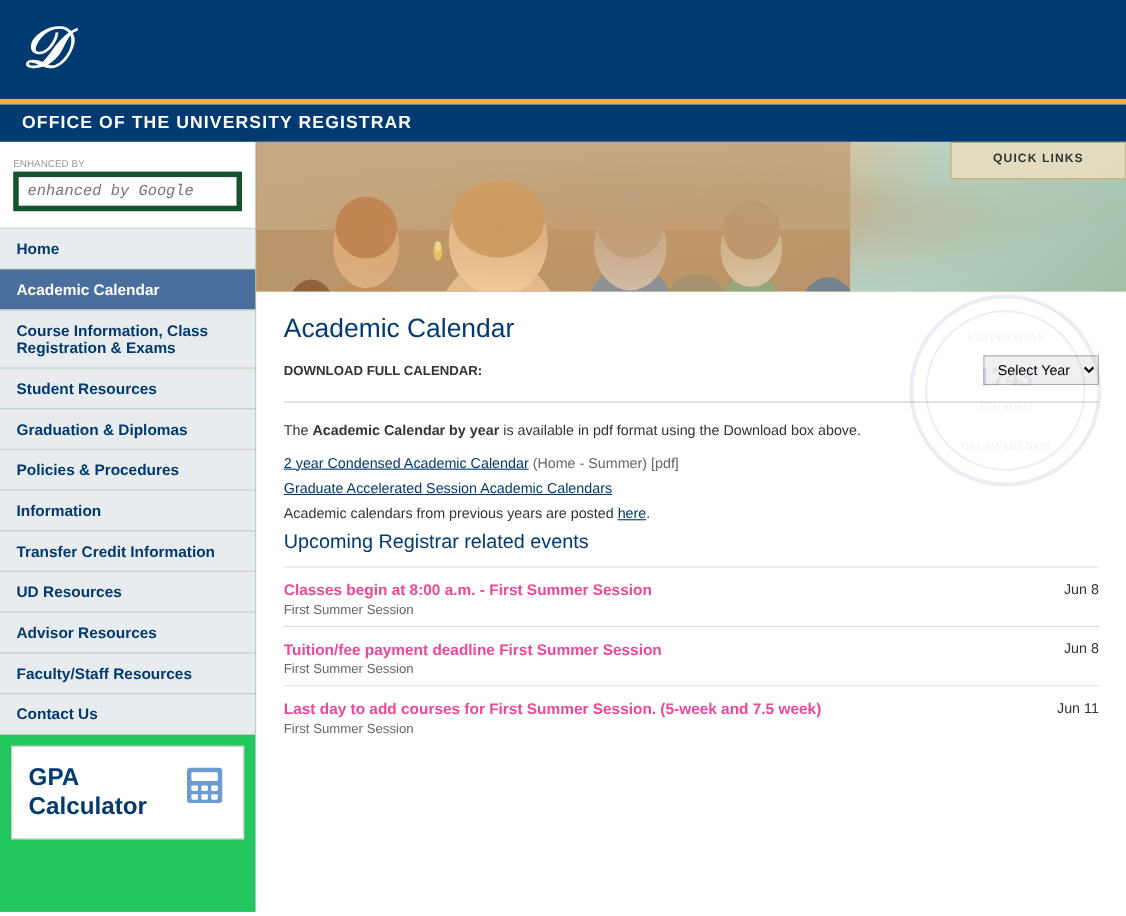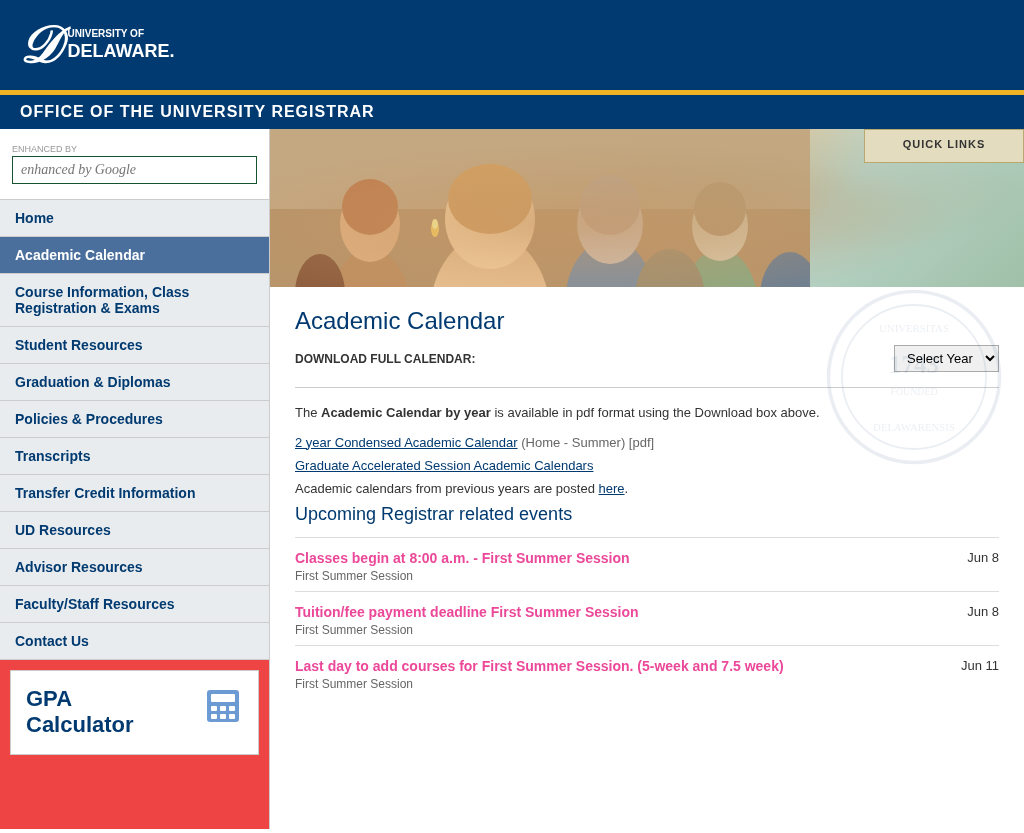--- a/index.html
+++ b/index.html
@@ -56,38 +56,38 @@
     }
 
     
     .main-layout {
       display: flex;
       min-height: 700px;
     }
 
     
     .sidebar {
-      width: 270px;
-      background: #ef4444;
+      width: 233px;
+      background: #22c55e;
       flex-shrink: 0;
       border-right: 1px solid #ccc;
     }
 
     .search-box {
       padding: 15px 12px;
       background: #fff;
       border-bottom: 1px solid #ccc;
     }
     .search-box input {
       width: 100%;
-      border: 1px solid #14532d;
+      border: 5px solid #14532d;
       padding: 5px 8px;
       font-size: 12px;
       color: #999;
-      font-family: Liberation Serif, serif;
+      font-family: Liberation Mono, monospace;
     }
     .search-label {
       font-size: 9px;
       color: #999;
       display: block;
       margin-bottom: 2px;
     }
 
     .nav-menu {
       list-style: none;
@@ -131,21 +131,21 @@
     
     .content {
       flex: 1;
       position: relative;
       background: #fff;
     }
 
     
     .hero-area {
       position: relative;
-      height: 158px;
+      height: 136px;
       overflow: hidden;
       background: #c0b090;
     }
     .hero-img-placeholder {
       width: 100%;
       height: 100%;
       background: linear-gradient(135deg, #8b7355 0%, #c4956a 30%, #e8c090 50%, #b8d4c8 70%, #a0c0a8 100%);
       display: flex;
       align-items: center;
       justify-content: center;
@@ -299,24 +299,20 @@
       color: #666;
       margin-top: 3px;
     }
   </style>
 </head>
 <body>
 
 <div class="top-header">
   <div class="ud-logo">
     <div class="logo-d">𝒟</div>
-    <div class="logo-text">
-      <div class="univ">UNIVERSITY OF</div>
-      <div class="delaware">DELAWARE.</div>
-    </div>
   </div>
 </div>
 
 <div class="gold-bar"></div>
 
 <div class="office-header">
   <h1>OFFICE OF THE UNIVERSITY REGISTRAR</h1>
 </div>
 
 <div class="main-layout">
@@ -341,21 +337,21 @@
       <li>
         <a href="#">Student Resources</a>
       </li>
       <li>
         <a href="#">Graduation &amp; Diplomas</a>
       </li>
       <li>
         <a href="#">Policies &amp; Procedures</a>
       </li>
       <li>
-        <a href="#">Transcripts</a>
+        <a href="#">Information</a>
       </li>
       <li>
         <a href="#">Transfer Credit Information</a>
       </li>
       <li>
         <a href="#">UD Resources</a>
       </li>
       <li>
         <a href="#">Advisor Resources</a>
       </li>

